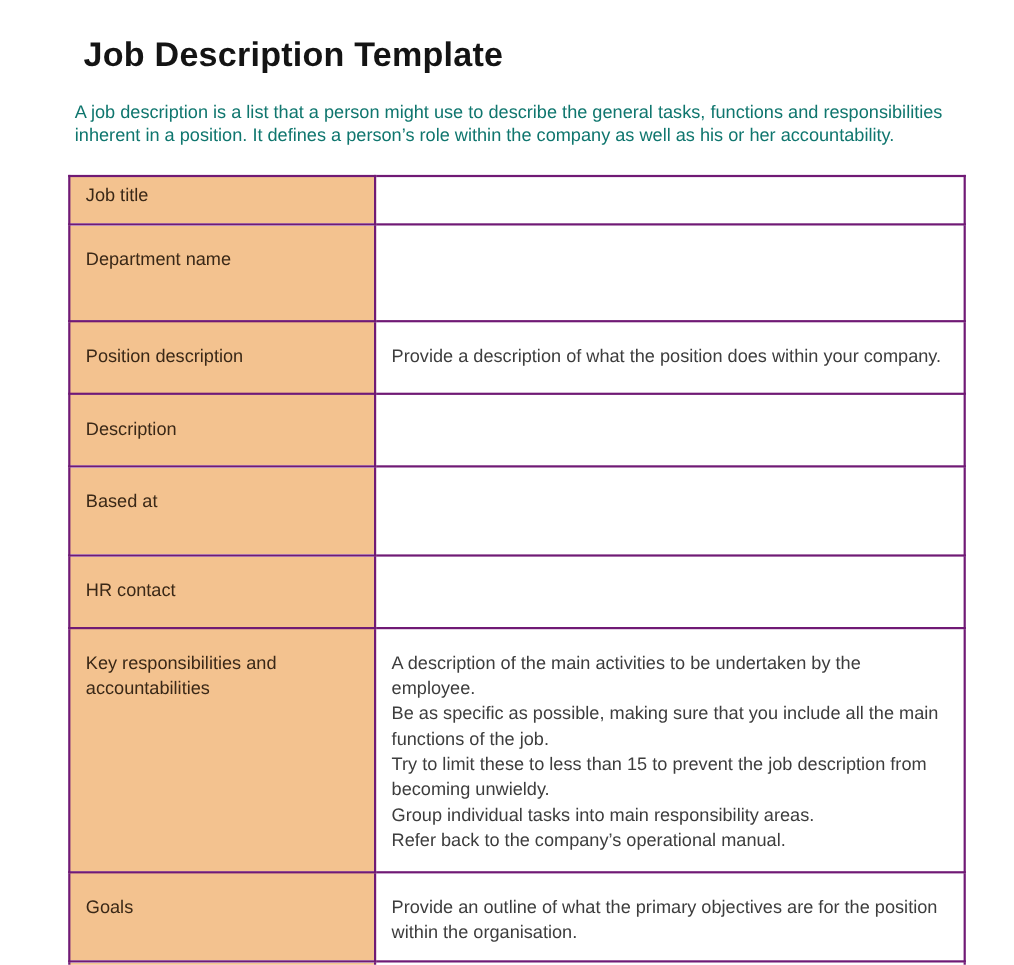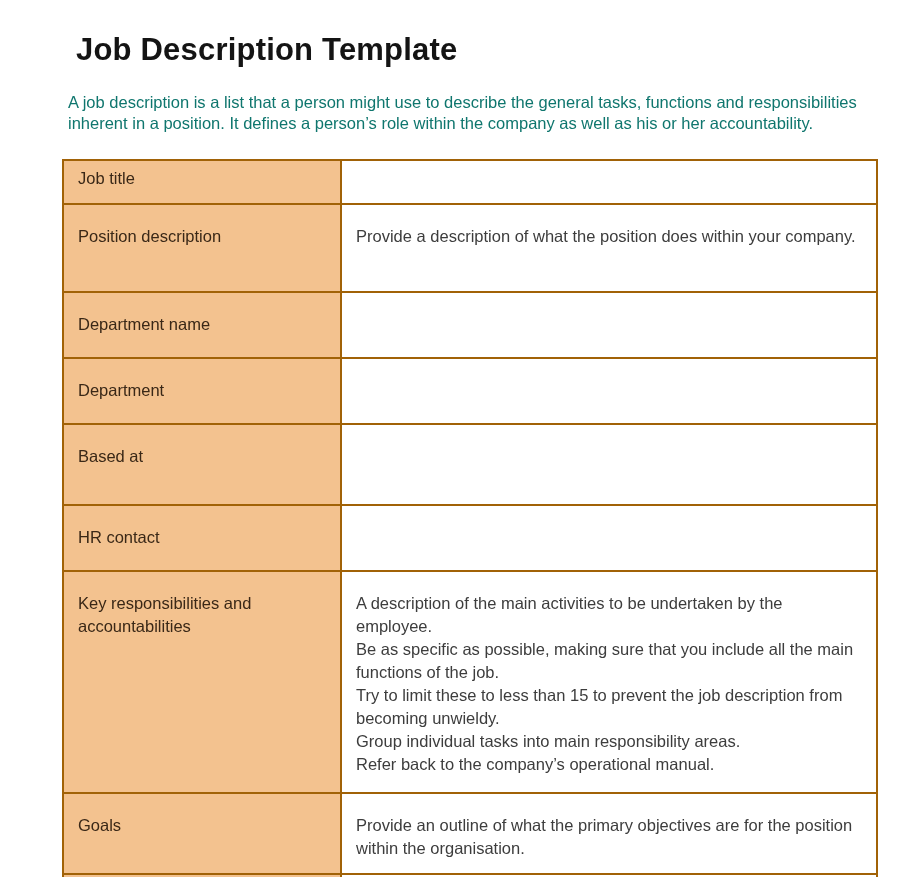--- a/index.html
+++ b/index.html
@@ -39,21 +39,21 @@
   table.jd-table {
     margin: 25px 0 0 62px;
     width: 814px;
     border-collapse: collapse;
     table-layout: fixed;
     border: 2px solid #383838;
   }
   table.jd-table col.c1 { width: 278px; }
   table.jd-table col.c2 { width: 536px; }
   table.jd-table td {
-    border: 2px solid #a16207;
+    border: 2px solid #701a75;
     vertical-align: top;
     padding: 20px 14px 8px 14px;
     font-size: 16.5px;
     line-height: 23px;
     overflow: hidden;
   }
   td.label {
     background: #f3c28f;
     color: #3a2817;
     line-height: 22px;
@@ -86,29 +86,29 @@
     <colgroup>
         <col class="c1">
         <col class="c2">
       </colgroup>
     <tbody id="rows">
         <tr>
           <td class="label">Job title</td>
           <td class="value"></td>
         </tr>
         <tr>
+          <td class="label">Department name</td>
+          <td class="value"></td>
+        </tr>
+        <tr>
           <td class="label">Position description</td>
           <td class="value">Provide a description of what the position does within your company.</td>
         </tr>
         <tr>
-          <td class="label">Department name</td>
-          <td class="value"></td>
-        </tr>
-        <tr>
-          <td class="label">Department</td>
+          <td class="label">Description</td>
           <td class="value"></td>
         </tr>
         <tr>
           <td class="label">Based at</td>
           <td class="value"></td>
         </tr>
         <tr>
           <td class="label">HR contact</td>
           <td class="value"></td>
         </tr>

